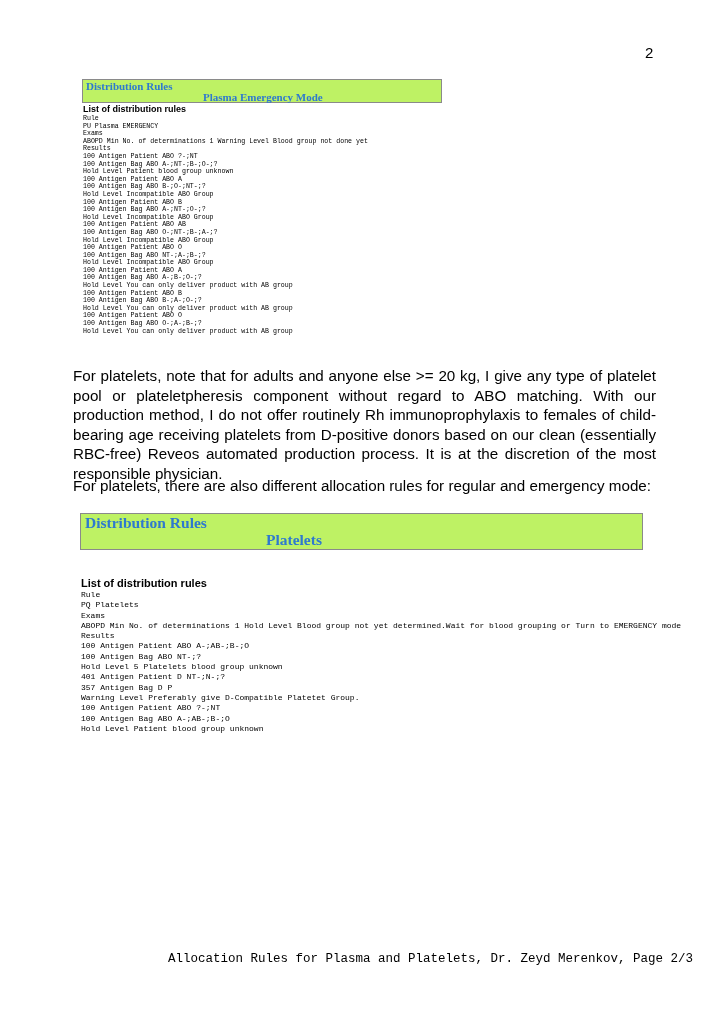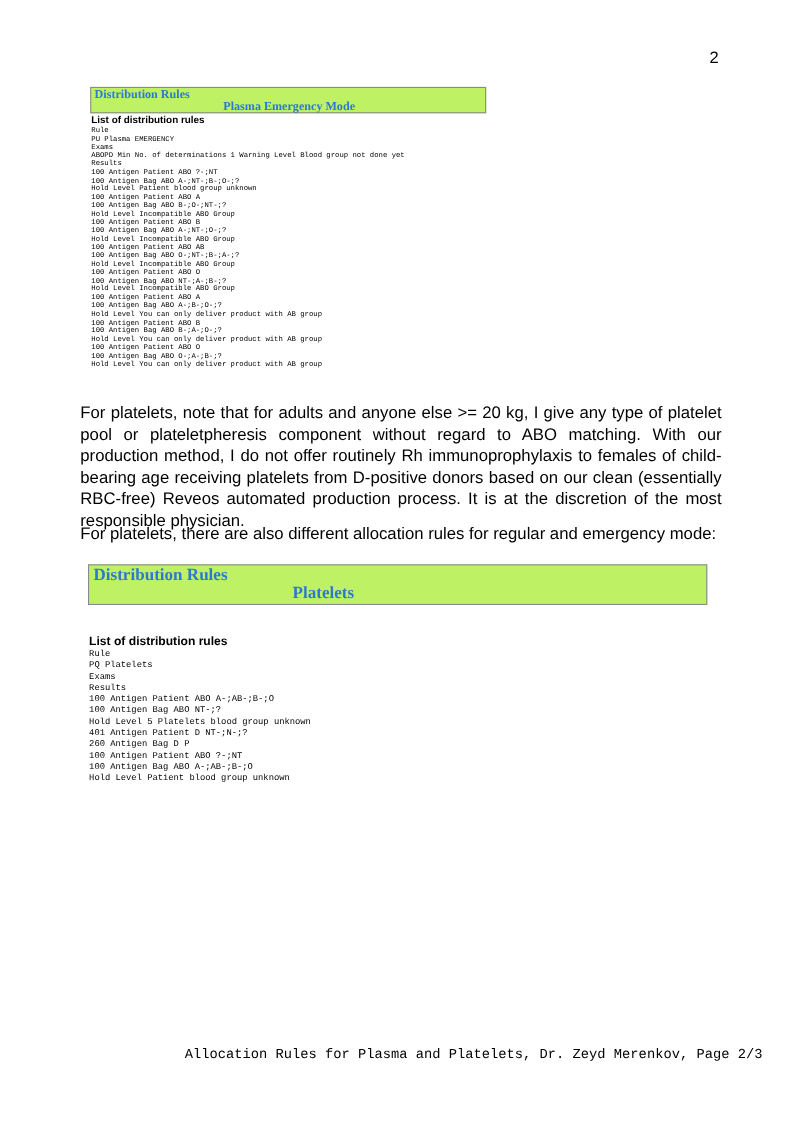--- a/index.html
+++ b/index.html
@@ -74,25 +74,27 @@
   <span class="t1">Distribution Rules</span>
   <span class="t2">Platelets</span>
 </div>
 
 <div class="rules2">
   <div class="lt">List of distribution rules</div>
   <div id="rules2-lines">
       <div class="line">Rule</div>
       <div class="line">PQ Platelets</div>
       <div class="line">Exams</div>
+      <div class="line">ABOPD Min No. of determinations 1 Hold Level Blood group not yet determined.Wait for blood grouping or Turn to EMERGENCY mode</div>
       <div class="line">Results</div>
       <div class="line">100 Antigen Patient ABO A-;AB-;B-;O</div>
       <div class="line">100 Antigen Bag ABO NT-;?</div>
       <div class="line">Hold Level 5 Platelets blood group unknown</div>
       <div class="line">401 Antigen Patient D NT-;N-;?</div>
-      <div class="line">260 Antigen Bag D P</div>
+      <div class="line">357 Antigen Bag D P</div>
+      <div class="line">Warning Level Preferably give D-Compatible Platetet Group.</div>
       <div class="line">100 Antigen Patient ABO ?-;NT</div>
       <div class="line">100 Antigen Bag ABO A-;AB-;B-;O</div>
       <div class="line">Hold Level Patient blood group unknown</div>
     </div>
 </div>
 
 <div class="footer">Allocation Rules for Plasma and Platelets, Dr. Zeyd Merenkov, Page 2/3</div>
 
 </body></html>

